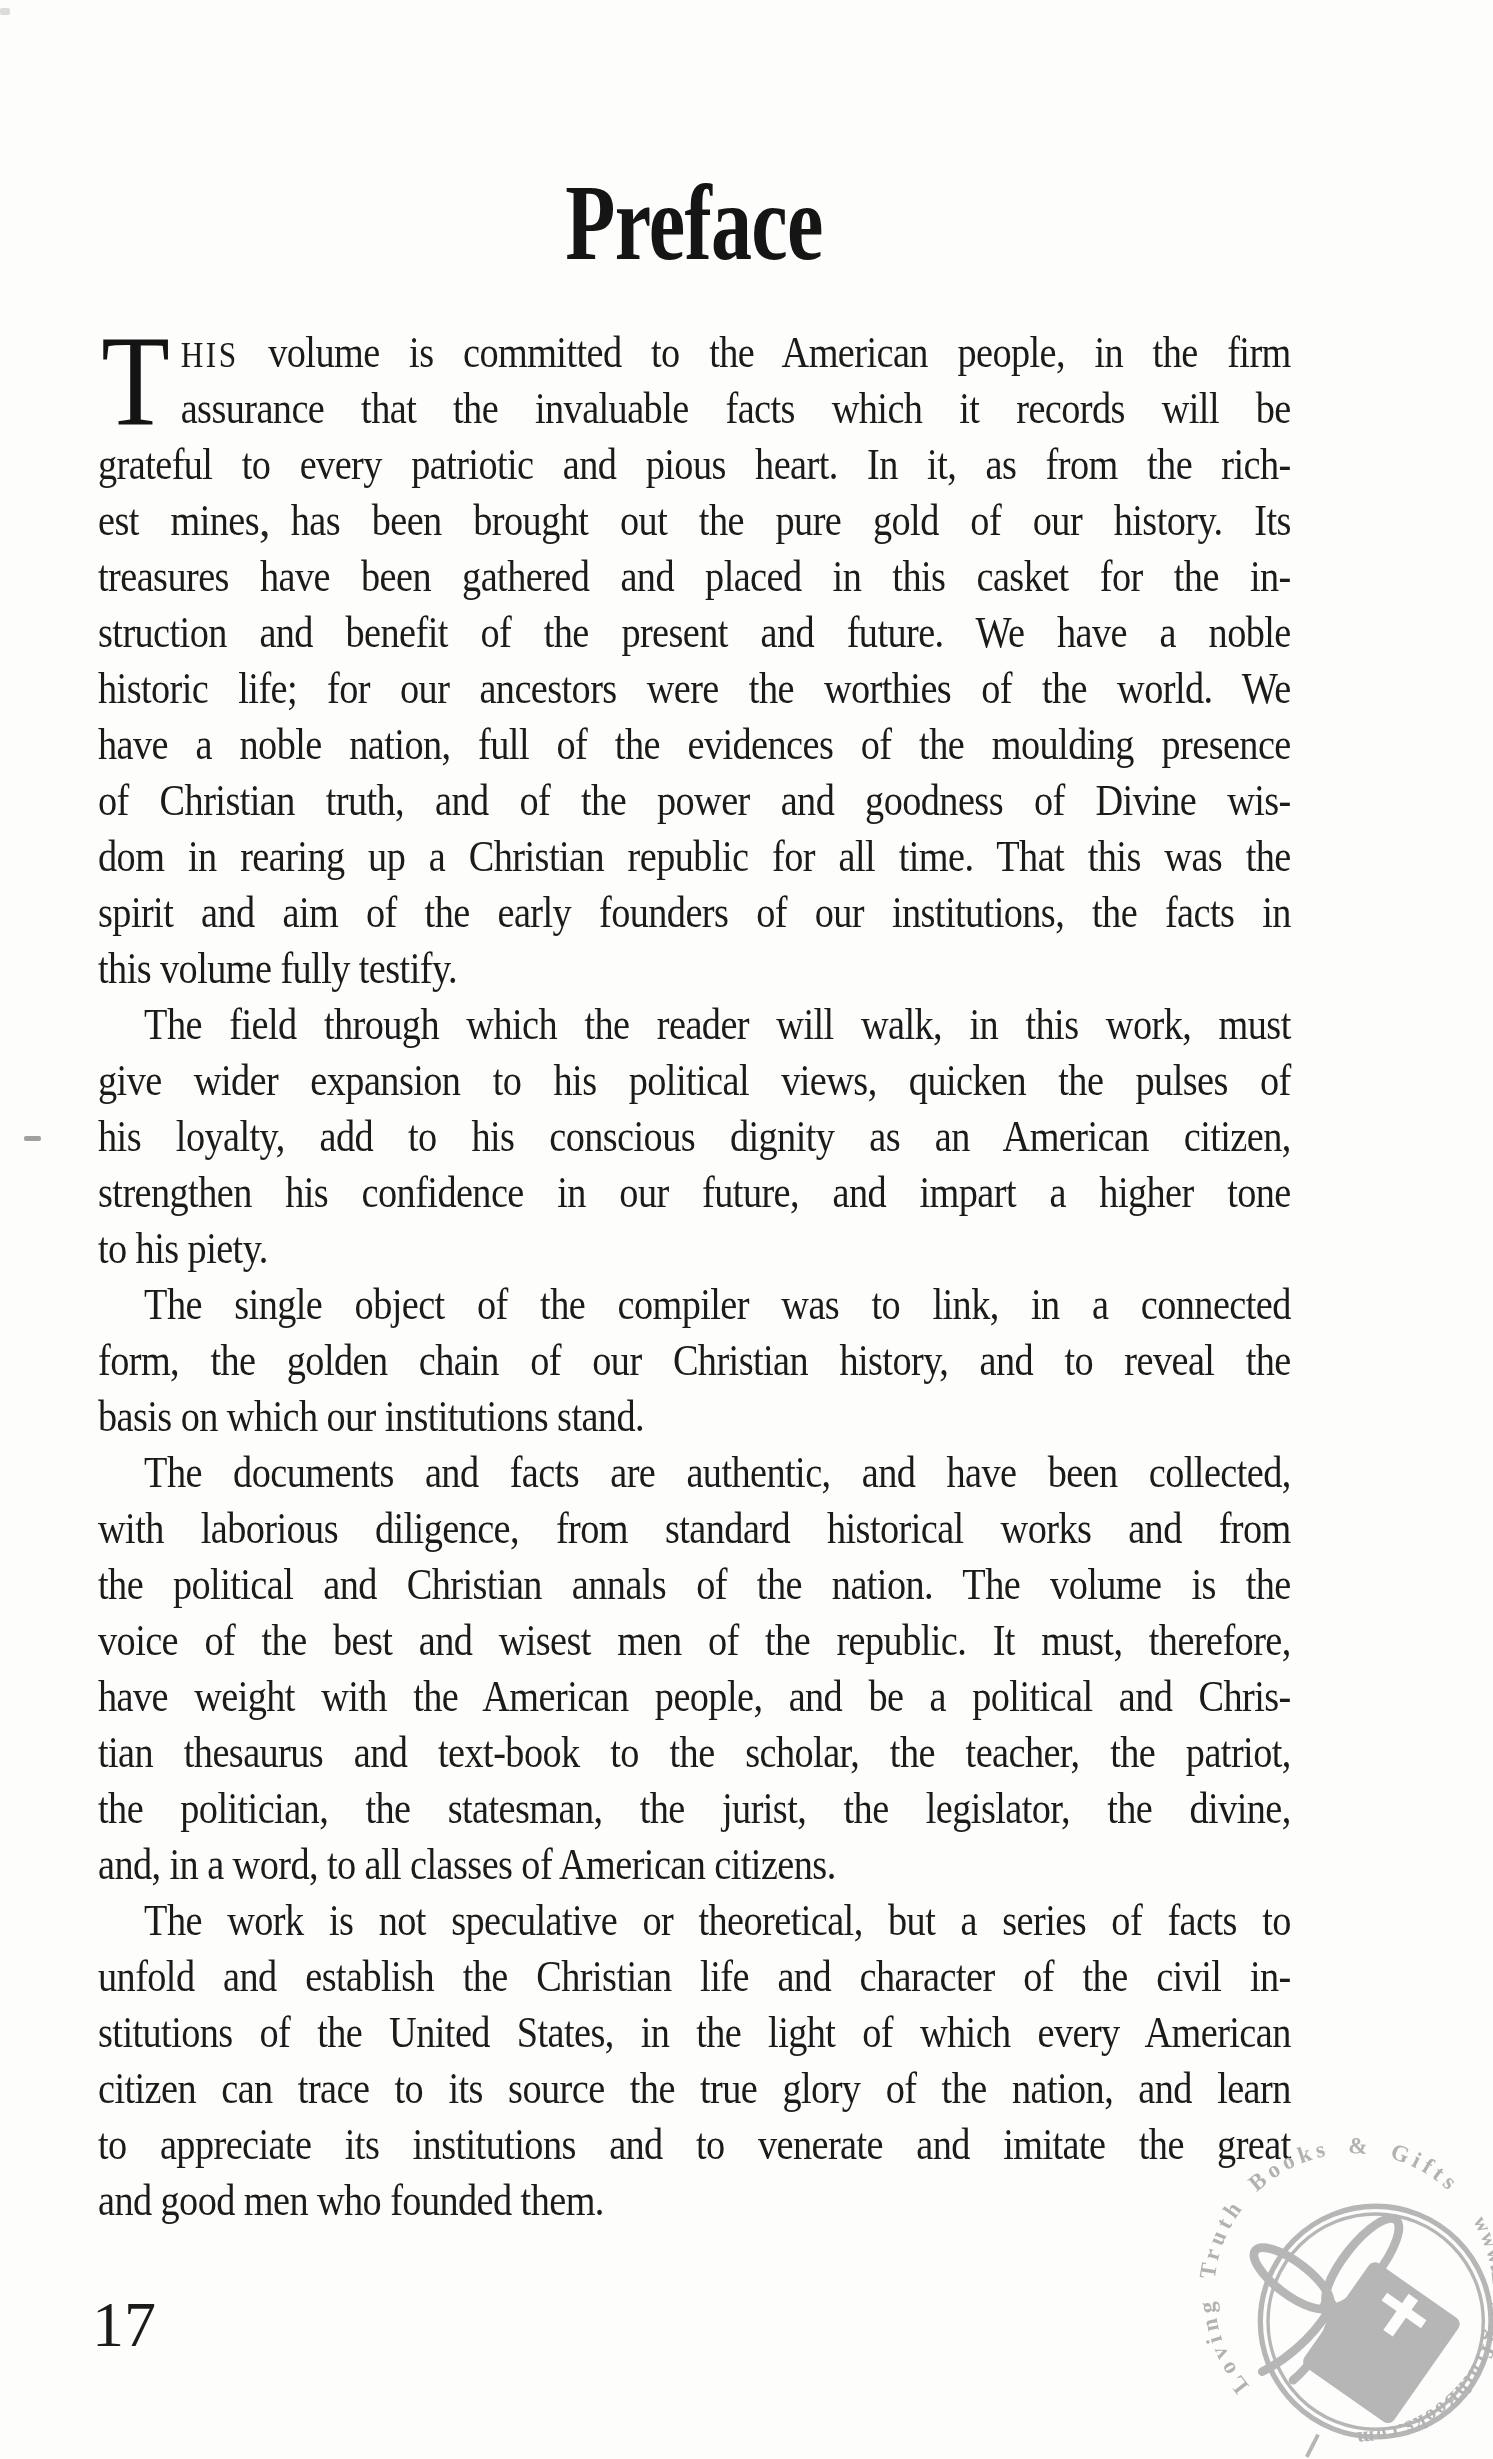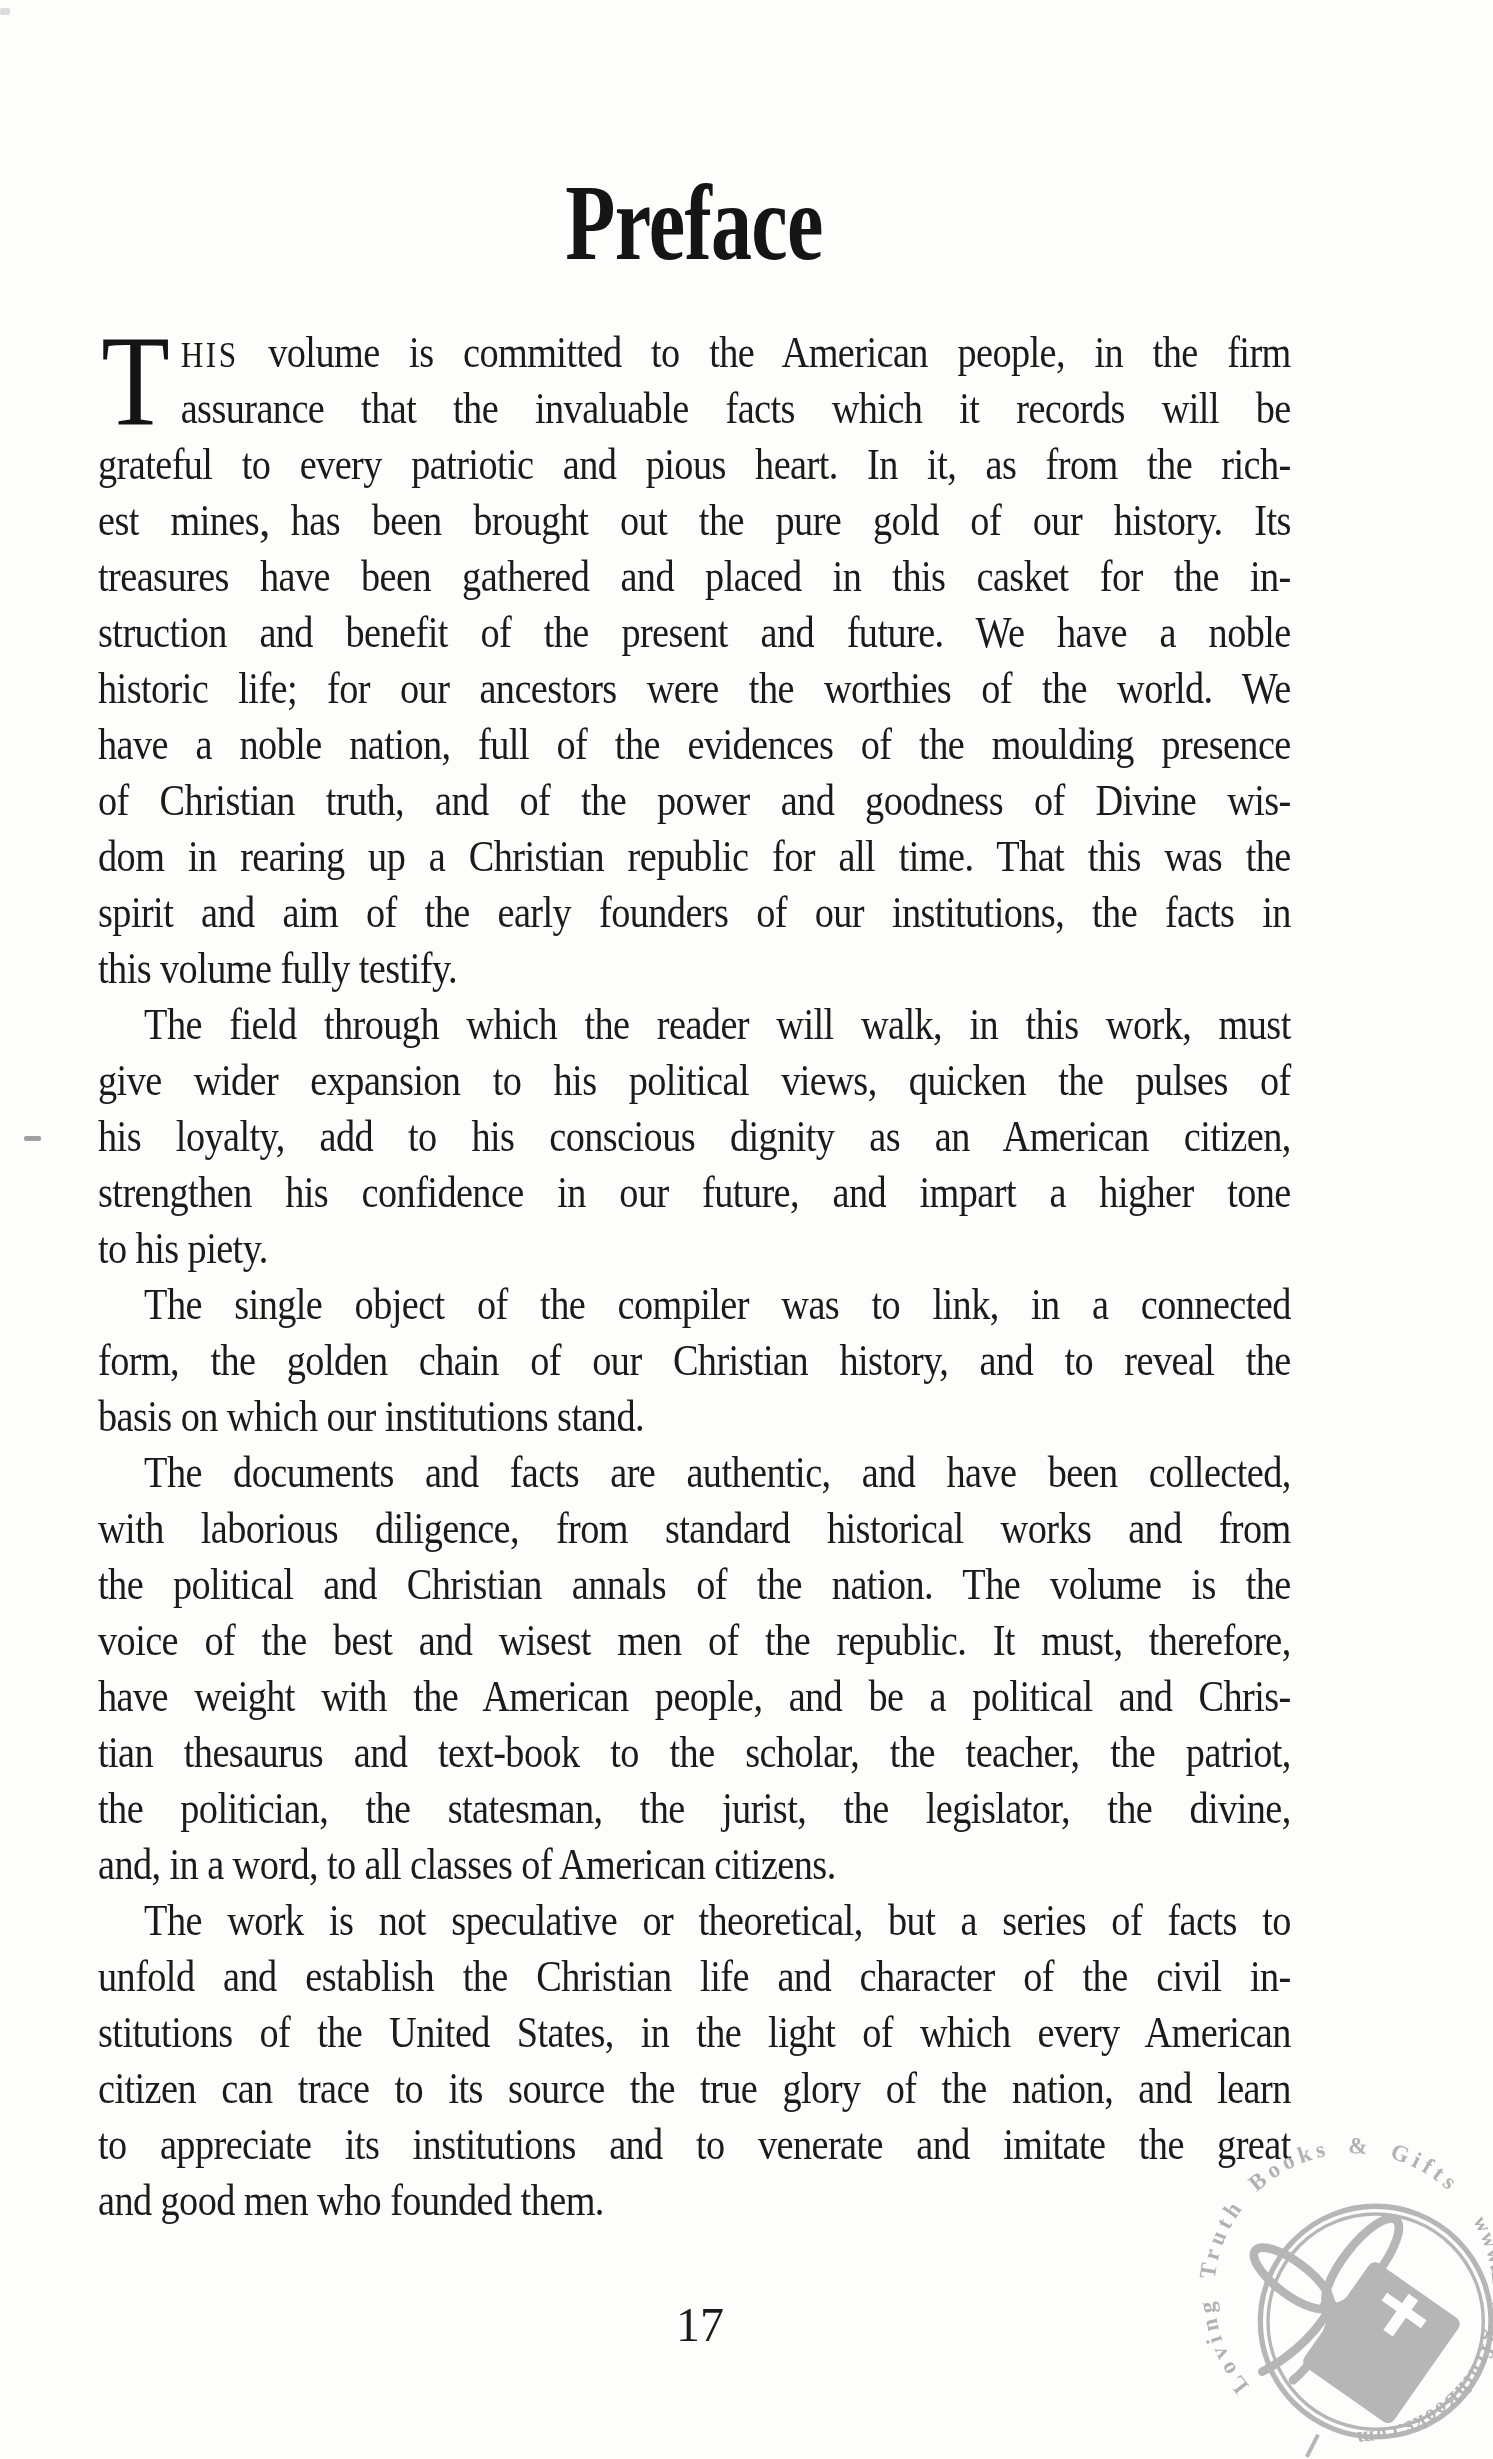--- a/index.html
+++ b/index.html
@@ -34,22 +34,22 @@
   }
   .line.p-last{text-align-last:left;}
   .line.p-first{text-indent:53px;}
   #dropcap{
     float:left;width:95px;height:111px;padding-left:3.8px;box-sizing:border-box;
     font-size:129px;line-height:111px;font-weight:normal;color:#141414;
   }
   .leadword{font-size:36px;letter-spacing:2.9px;}
   
   #pagenum{
-    position:absolute;left:104px;top:2301px;width:1192px;
-    text-align:center;font-size:48px;line-height:48px;color:#1b1b1b;
+    position:absolute;left:92px;top:2301px;width:1192px;
+    text-align:left;font-size:64px;line-height:48px;color:#1b1b1b;
   }
   
   #comma-artifact{
     position:absolute;left:259px;top:498px;font-size:46px;line-height:46px;
     color:#222;
   }
   #margin-dash{
     position:absolute;left:24px;top:1136px;width:17.3px;height:4.8px;
     background:#8f8f8f;border-radius:1.9px;opacity:.85;
   }

